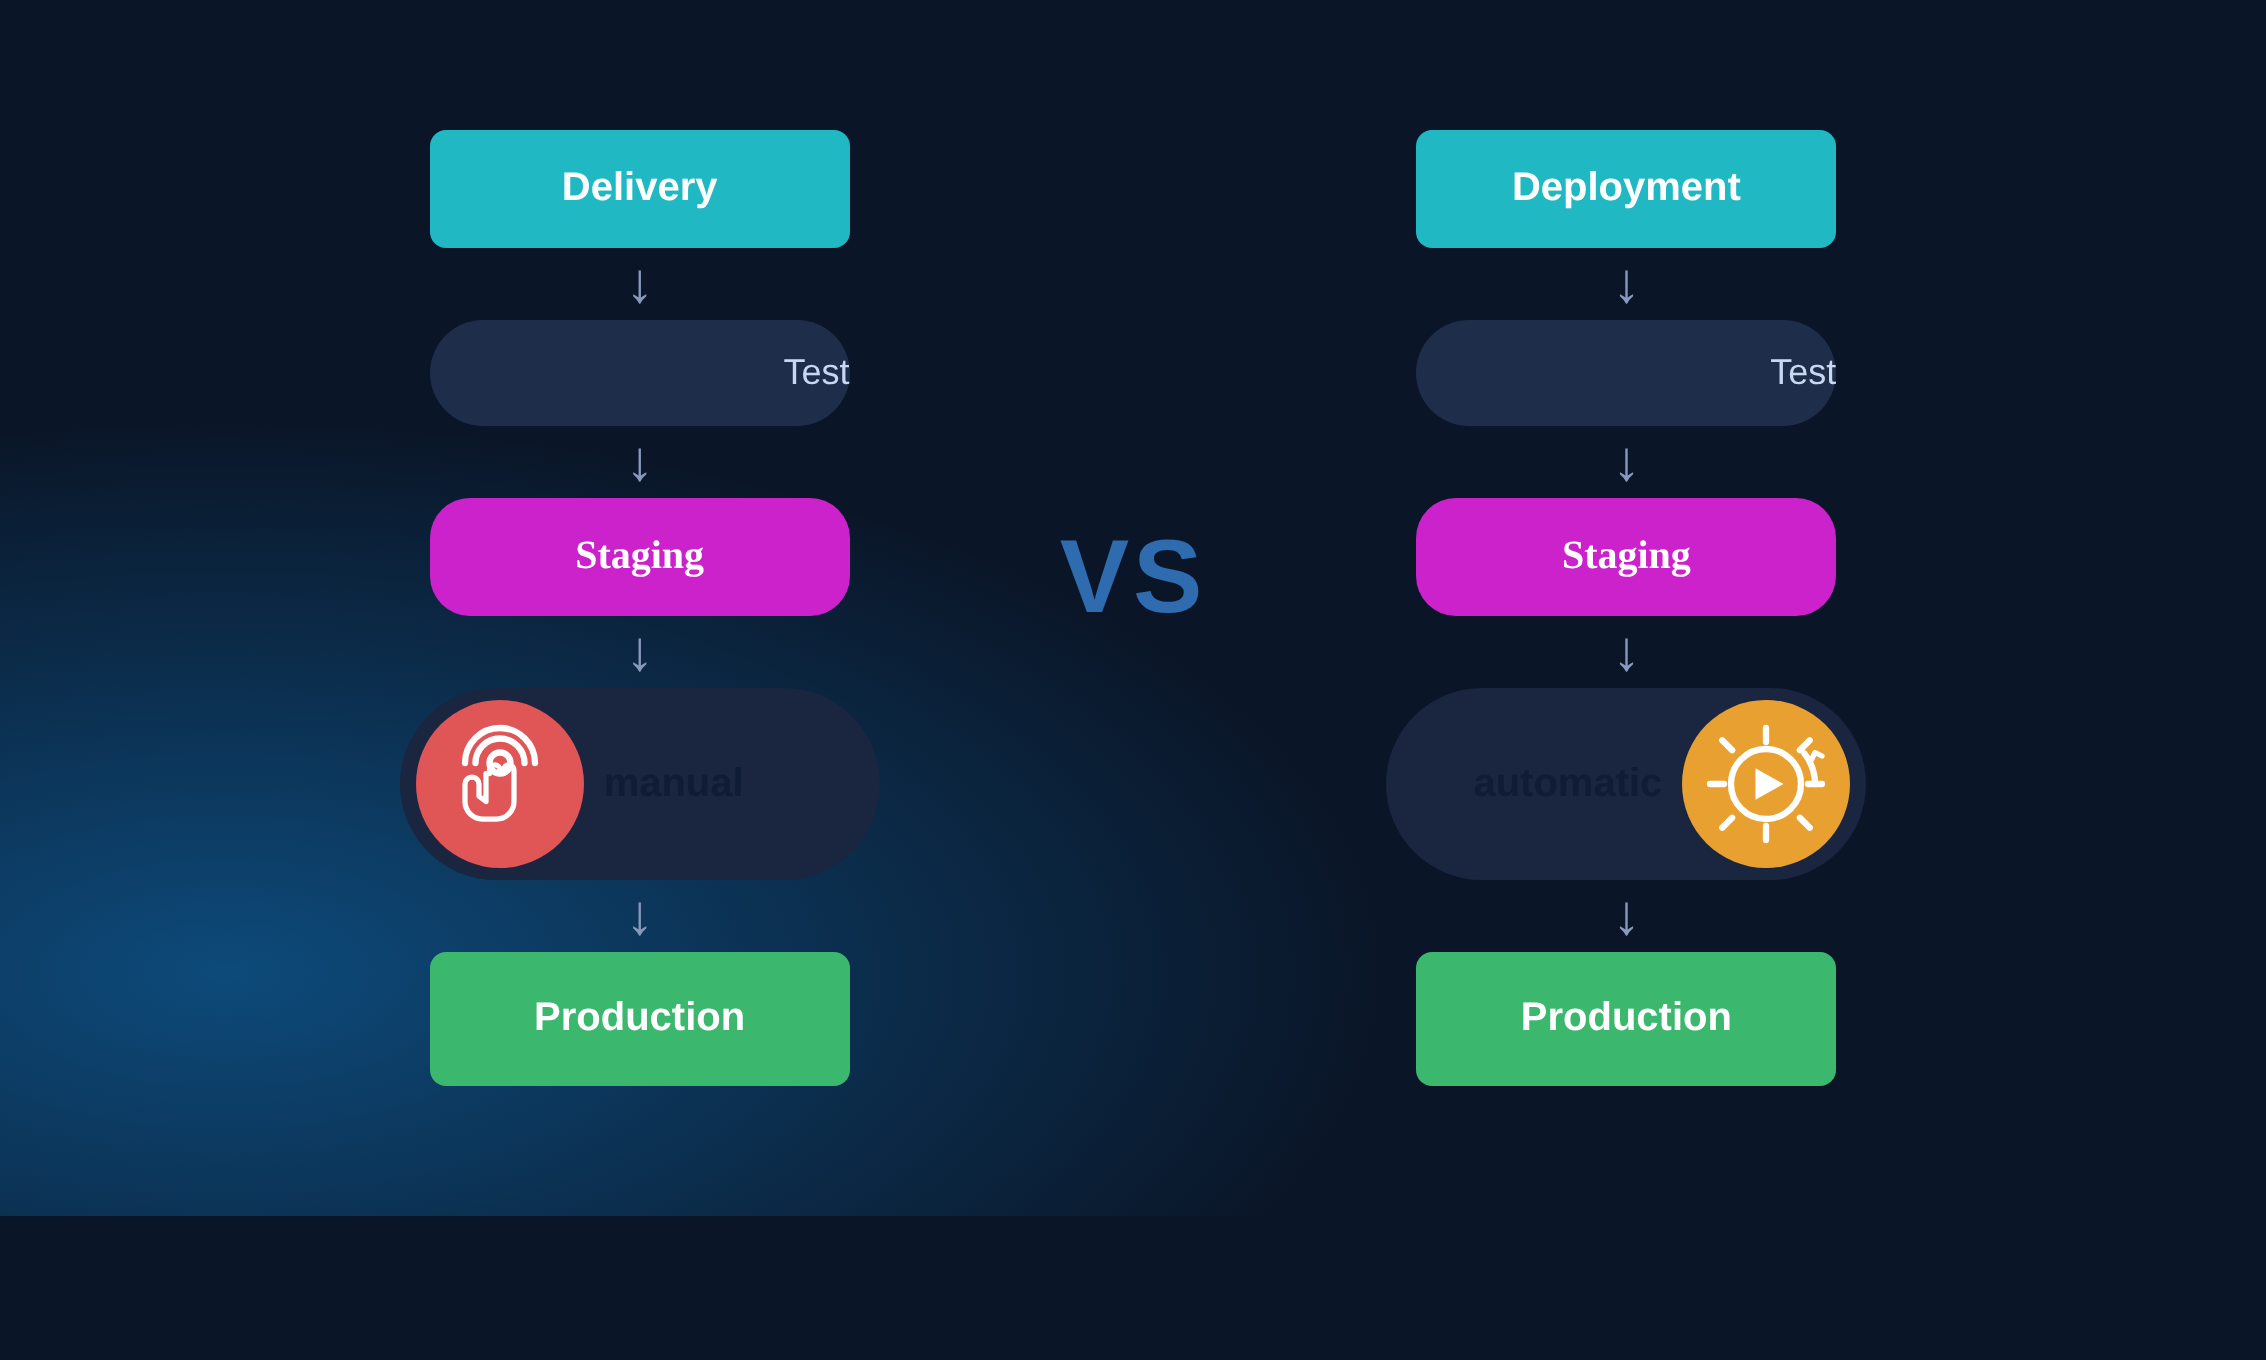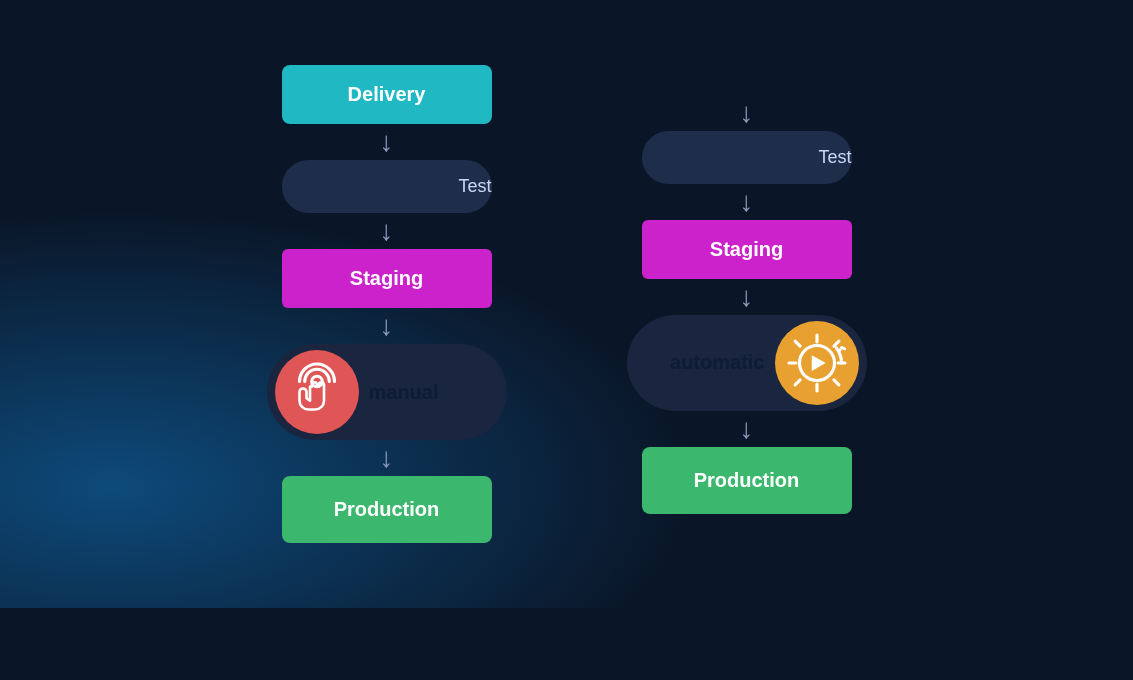--- a/index.html
+++ b/index.html
@@ -75,21 +75,22 @@
     }
 
     .box-magenta {
       background: #cc22cc;
       color: white;
       font-size: 20px;
       font-weight: 600;
       text-align: center;
       padding: 18px 0;
       width: 210px;
-      border-radius: 6px;
+      border-radius: 20px;
+      font-family: Liberation Serif, serif;
     }
 
     .box-green {
       background: #3cb86e;
       color: white;
       font-size: 20px;
       font-weight: 600;
       text-align: center;
       padding: 22px 4px;
       width: 210px;
@@ -209,23 +210,27 @@
       </div>
 
       <div class="arrow">↓</div>
 
       <div class="box-green">
         <span>Production</span>
       </div>
 
     </div>
 
+    <div class="vs-label">VS</div>
 
     <div class="column">
 
+      <div class="box-teal">
+        <span>Deployment</span>
+      </div>
 
       <div class="arrow">↓</div>
 
       <div class="box-dark">
         <span>Test</span>
       </div>
 
       <div class="arrow">↓</div>
 
       <div class="box-magenta">

